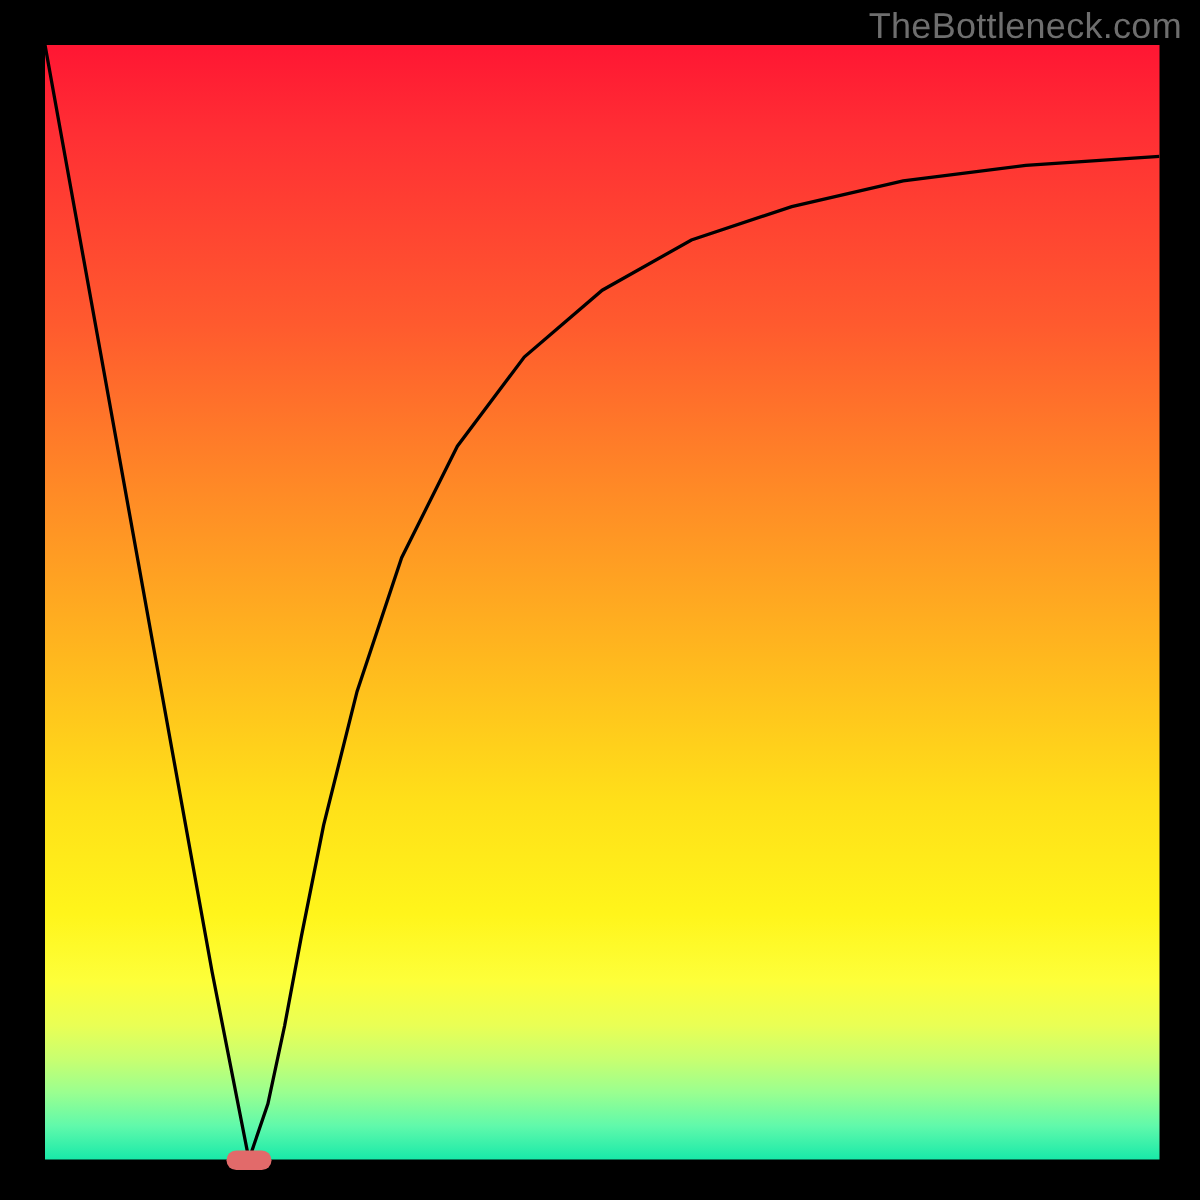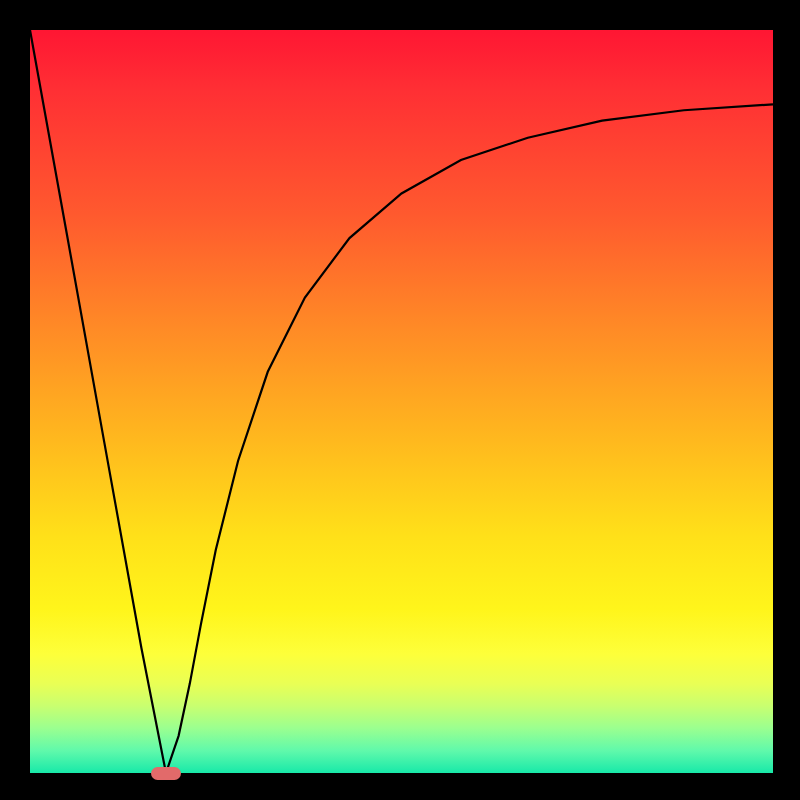--- a/index.html
+++ b/index.html
@@ -56,20 +56,21 @@
     width: 30px;
     height: 13px;
     background: #e26a6a;
     border-radius: 7px;
   }
 </style>
 </head>
 <body>
 
 <div class="outer">
+  <div class="watermark">TheBottleneck.com</div>
   <div class="plot">
     <div class="gradient"></div>
     <svg class="curve" viewBox="0 0 743 743" preserveAspectRatio="none">
       <path id="curve-path" fill="none" stroke="#000" stroke-width="2.2" d="M0.00 0.00 L37.15 205.81 L74.30 412.37 L111.45 618.18 L135.97 743.00 L148.60 705.85 L159.75 653.84 L170.89 594.40 L185.75 520.10 L208.04 430.94 L237.76 341.78 L274.91 267.48 L319.49 208.04 L371.50 163.46 L430.94 130.02 L497.81 107.74 L572.11 90.65 L653.84 80.24 L743.00 74.30"></path>
     </svg>
     <div id="marker" class="marker" style="left: 120.969px; top: 737px; background: rgb(226, 106, 106);"></div>
   </div>
 </div>
 
 </body></html>

